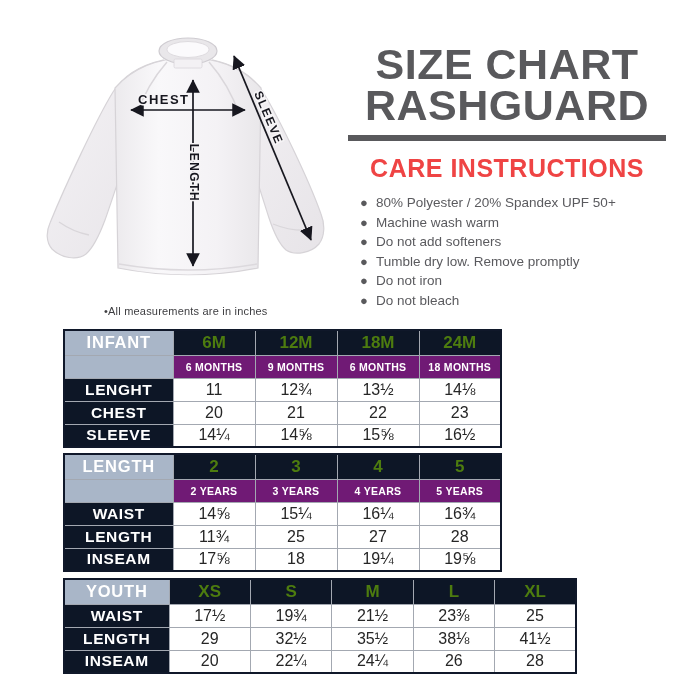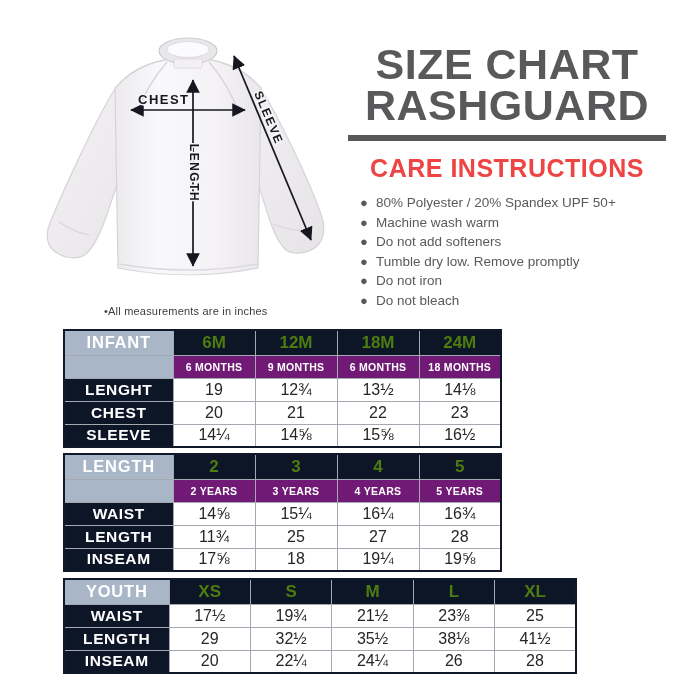--- a/index.html
+++ b/index.html
@@ -120,21 +120,21 @@
     </tr>
     <tr class="r-sub">
       <th class="corner empty"></th>
       <th class="sub">6 MONTHS</th>
       <th class="sub">9 MONTHS</th>
       <th class="sub">6 MONTHS</th>
       <th class="sub">18 MONTHS</th>
     </tr>
     <tr class="r-data">
       <th class="rowlabel">LENGHT</th>
-      <td class="val">19</td>
+      <td class="val">11</td>
       <td class="val">12¾</td>
       <td class="val">13½</td>
       <td class="val">14⅛</td>
     </tr>
     <tr class="r-data">
       <th class="rowlabel">CHEST</th>
       <td class="val">20</td>
       <td class="val">21</td>
       <td class="val">22</td>
       <td class="val">23</td>

